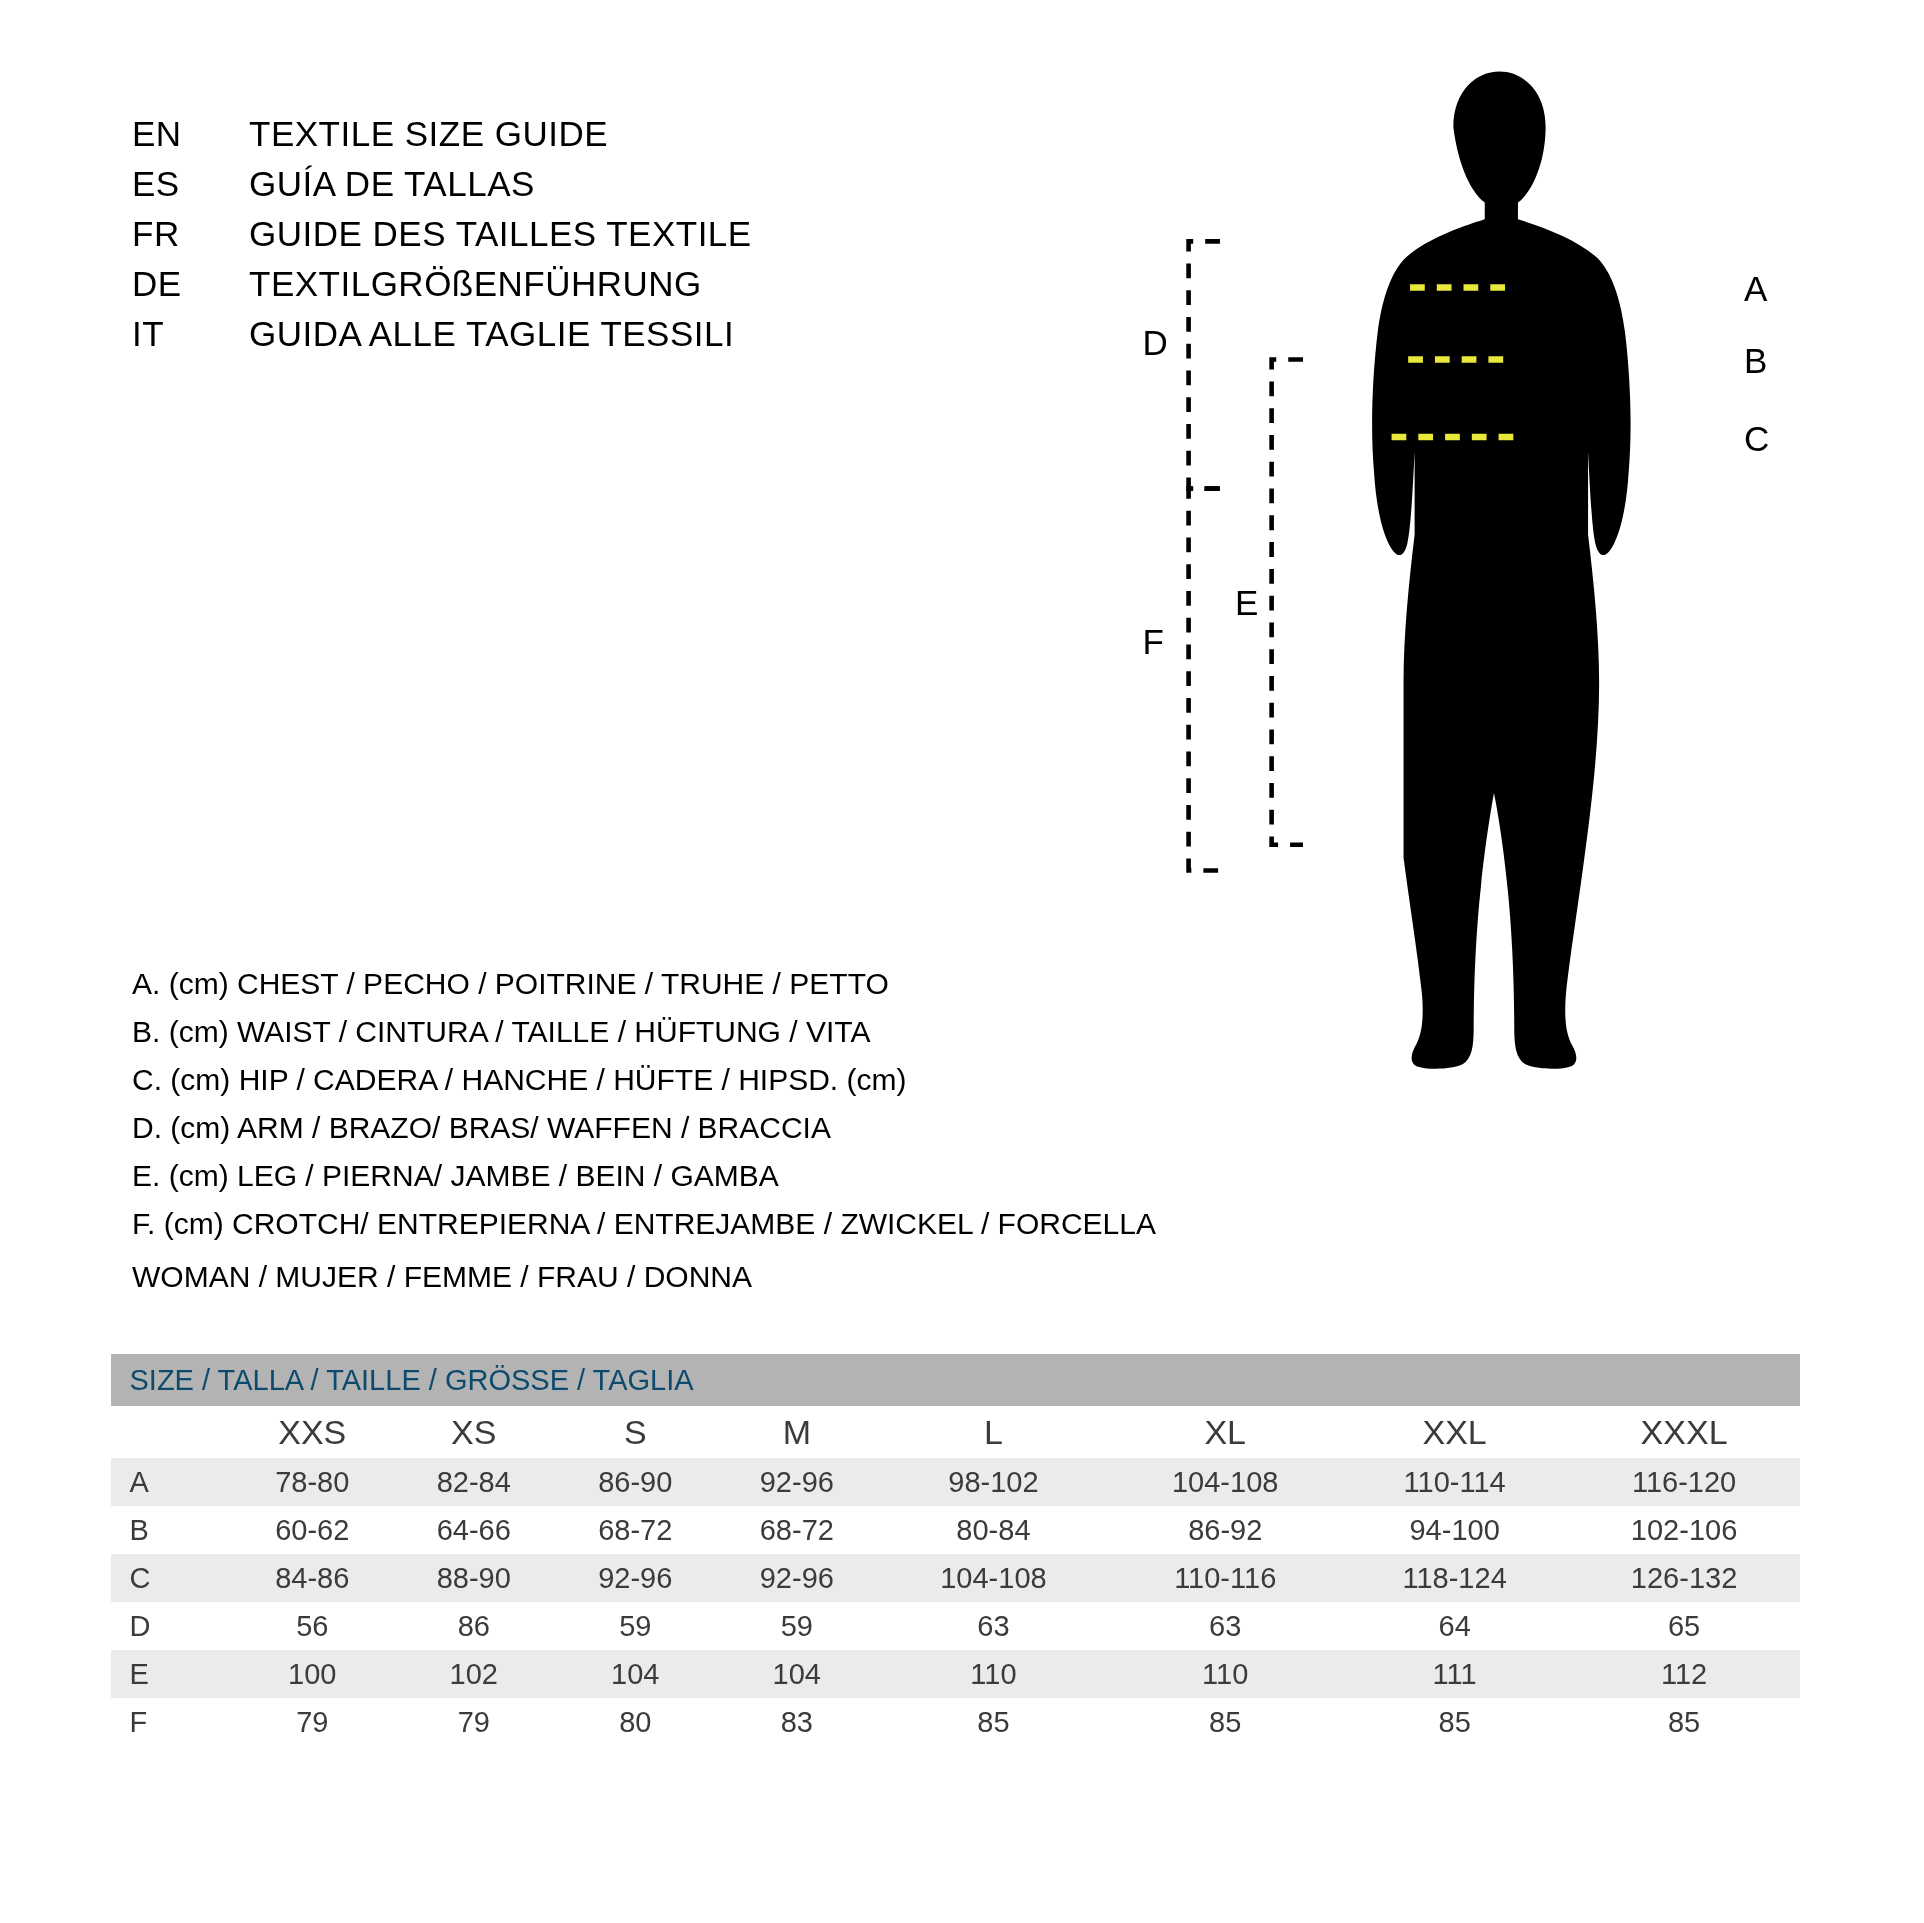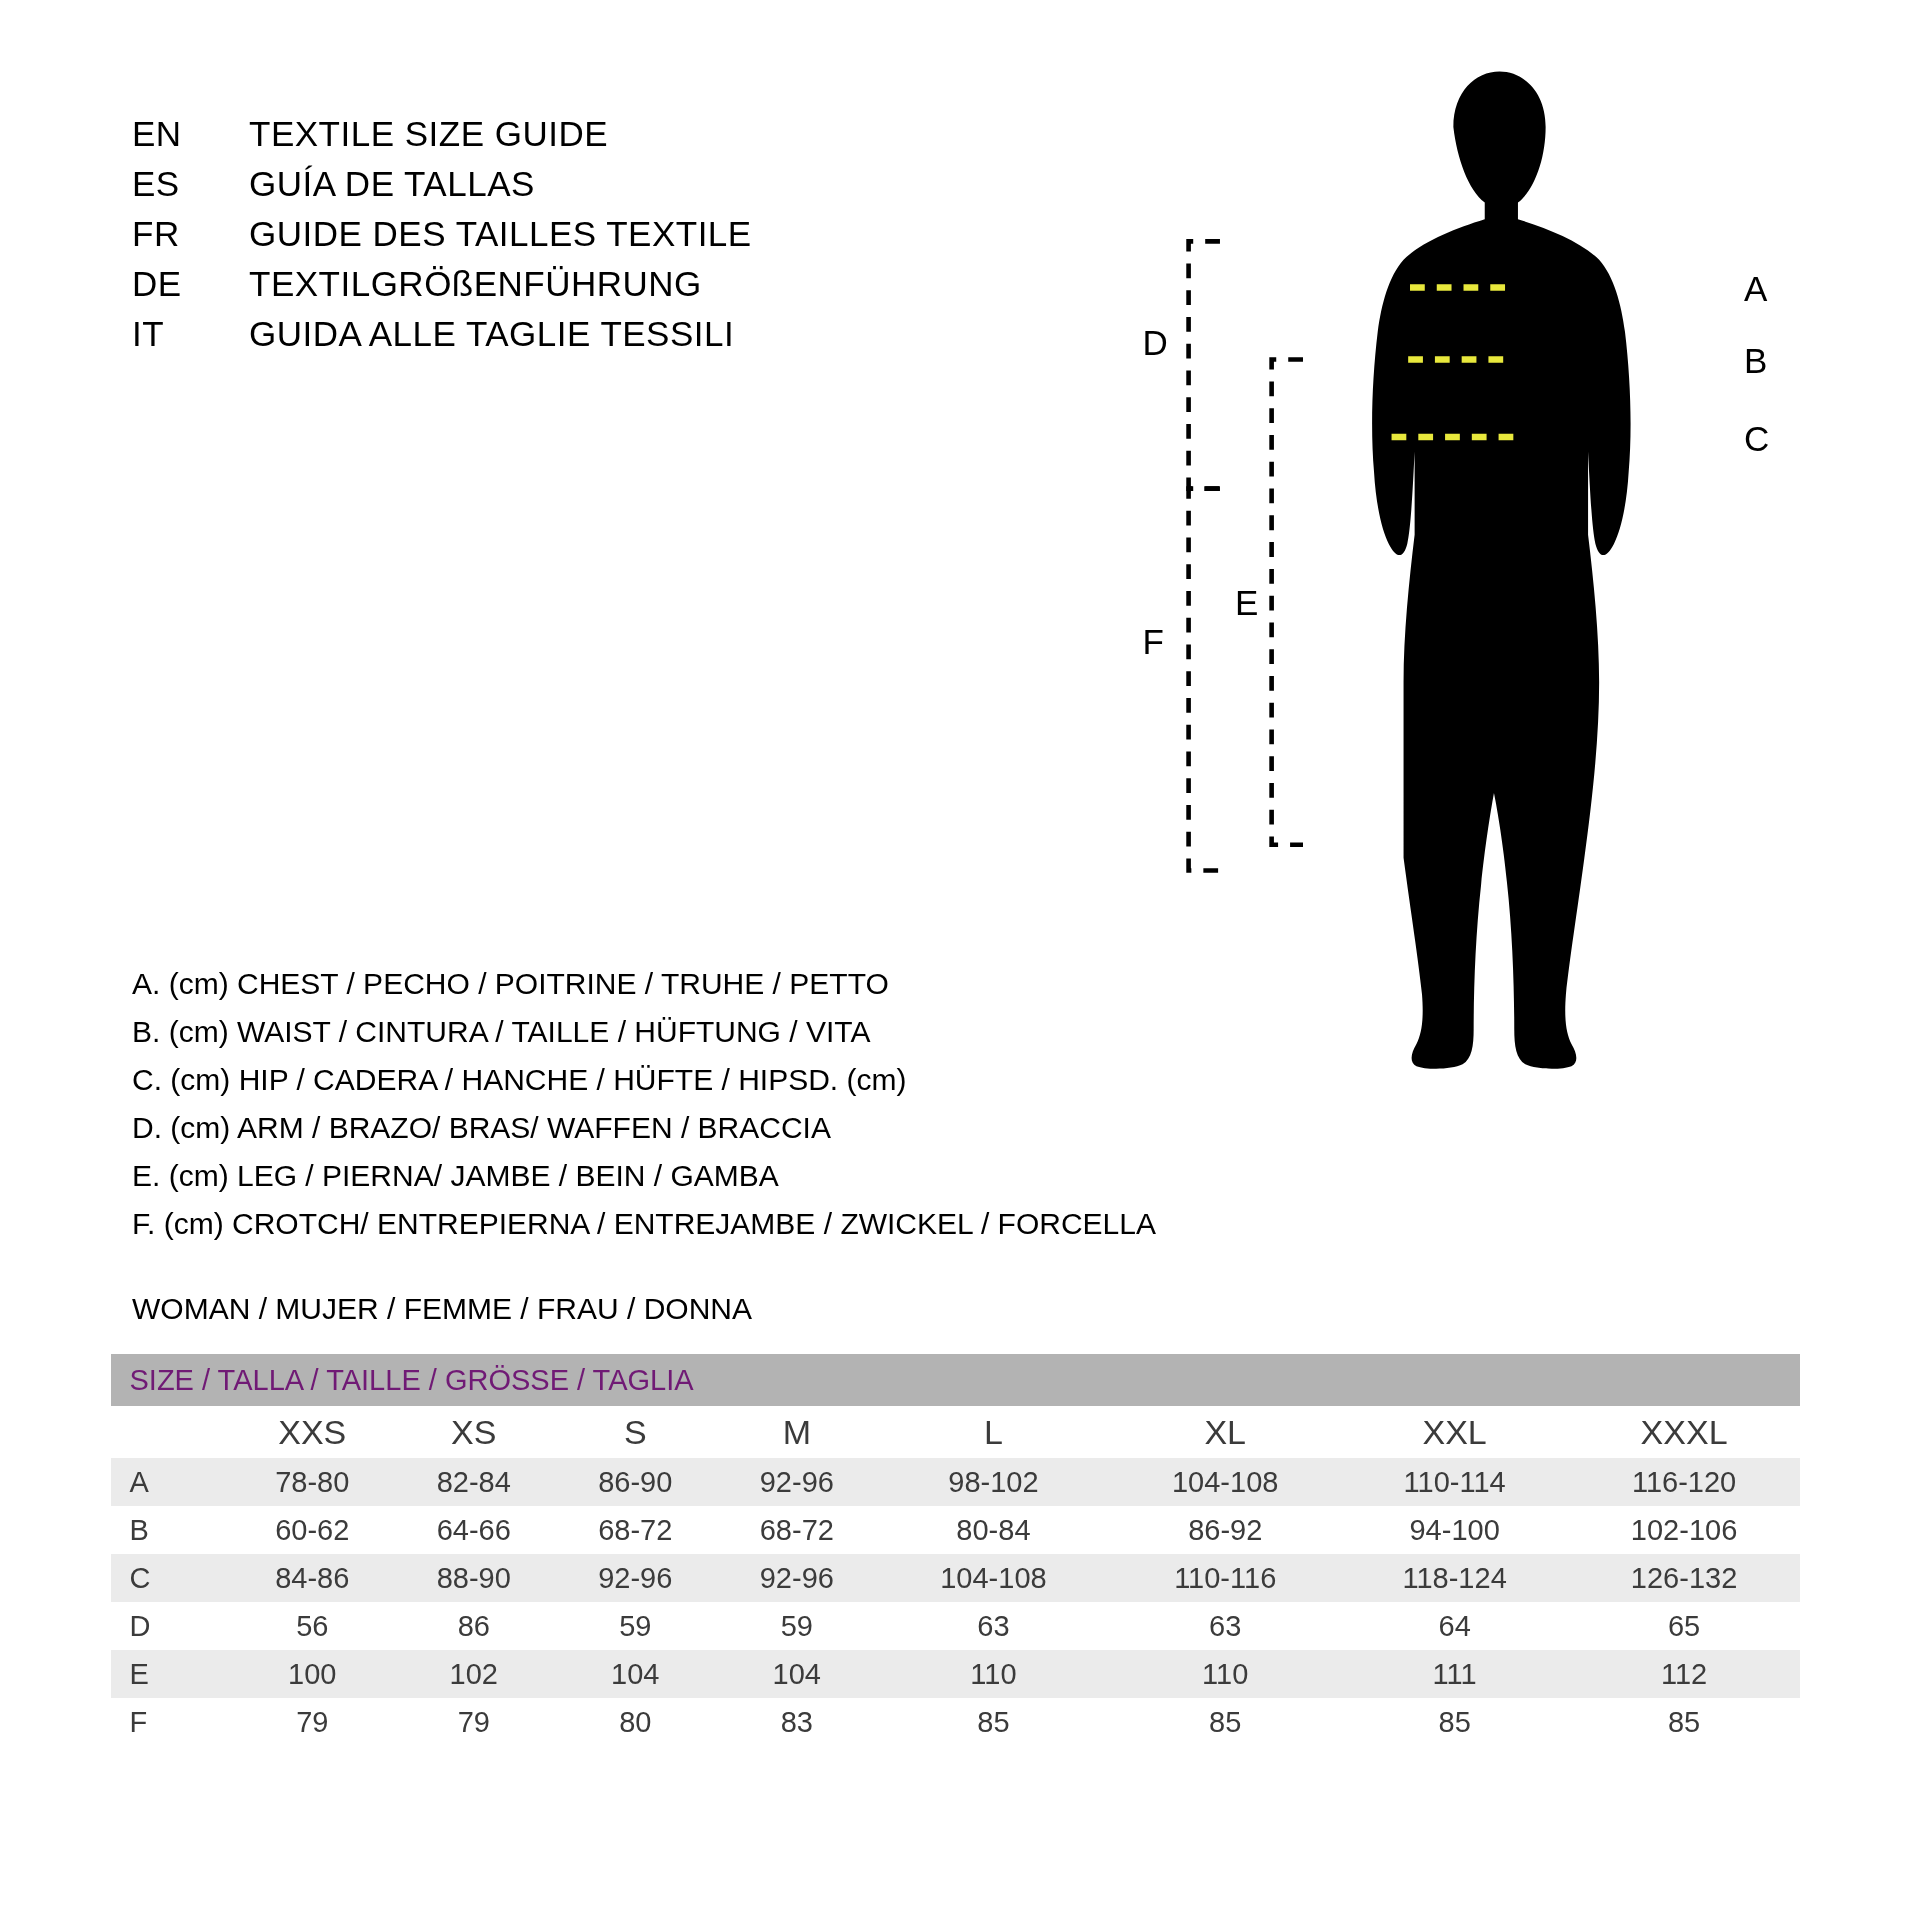--- a/index.html
+++ b/index.html
@@ -48,21 +48,21 @@
   .legend-row {
     font-size: 30px;
     height: 48px;
     line-height: 48px;
     white-space: nowrap;
   }
 
   .group-label {
     position: absolute;
     left: 132px;
-    top: 1292px;
+    top: 1260px;
     font-size: 30px;
   }
 
   
   .table-wrap {
     position: absolute;
     left: 111px;
     top: 1354px;
     width: 1689px;
   }
@@ -73,21 +73,21 @@
   }
   table.size-table td, table.size-table th {
     padding: 0;
     height: 48px;
     text-align: center;
     font-weight: normal;
     color: #3b3b3b;
   }
   table.size-table tr.header-row td {
     background: #b3b3b3;
-    color: #701a75;
+    color: #0c4a6e;
     text-align: left;
     padding-left: 18.5px;
     height: 52px;
     font-size: 29px;
   }
   table.size-table tr.sizes-row td {
     background: #ffffff;
     height: 52px;
     font-size: 34px;
   }

